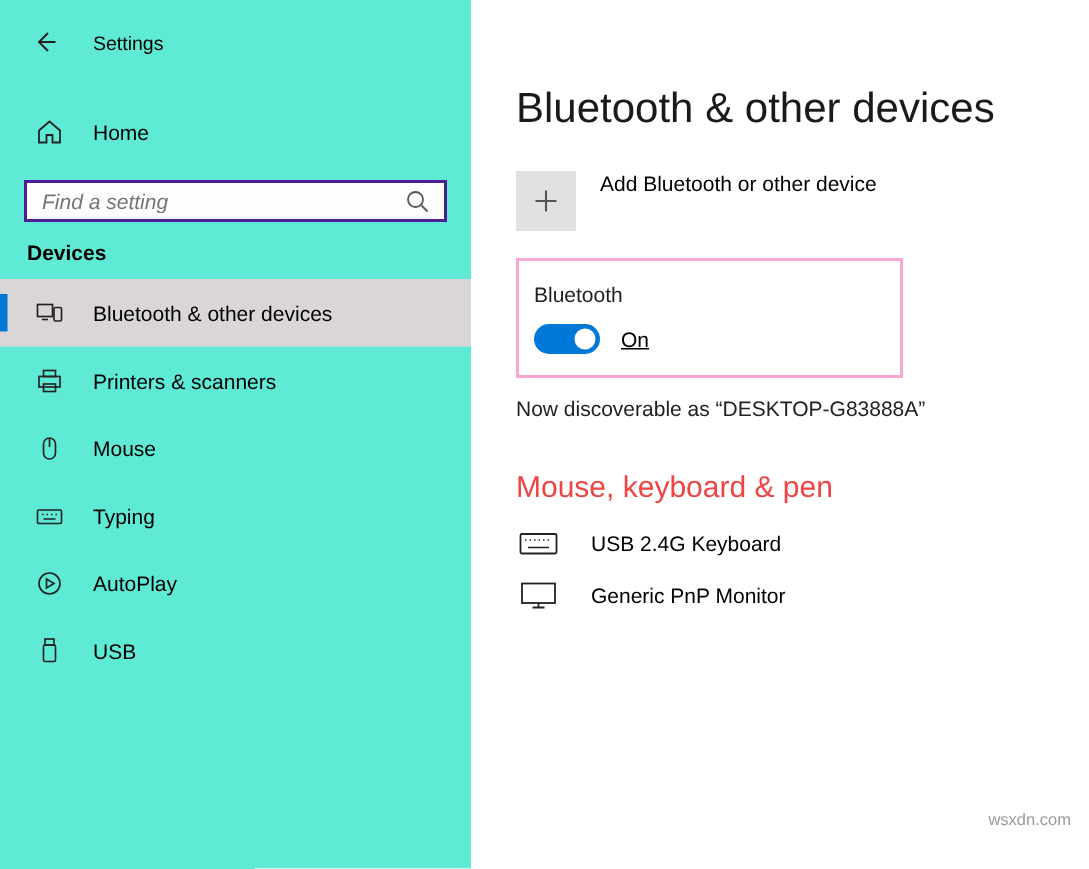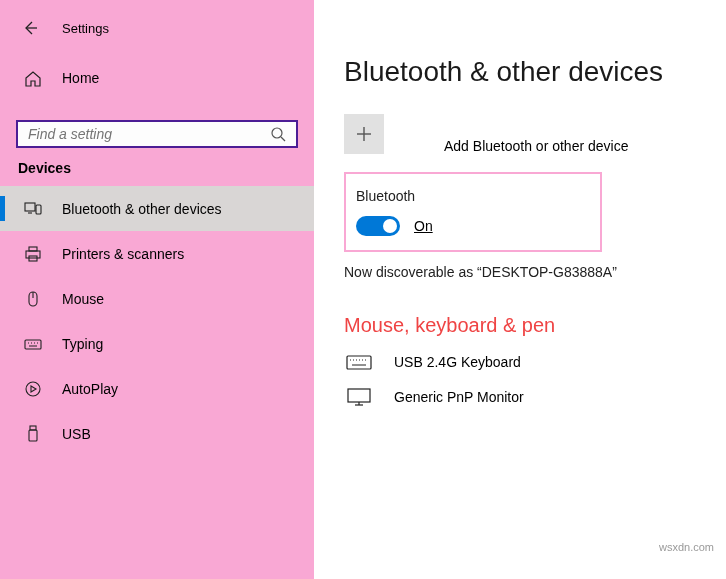--- a/index.html
+++ b/index.html
@@ -1,37 +1,37 @@
 <!DOCTYPE html>
 <html><head>
 <meta charset="utf-8">
 <style>
   * { box-sizing: border-box; margin: 0; padding: 0; font-family: "Segoe UI", Arial, sans-serif; }
   body { width: 726px; height: 579px; background: #fff; overflow: hidden; position: relative; }
-  .sidebar { width: 314px; height: 579px; background: #f9a8d4; float: left; position: relative; }
+  .sidebar { width: 314px; height: 579px; background: #5eead4; float: left; position: relative; }
   .header { display: flex; align-items: center; padding: 18px 0 0 20px; }
   .back-arrow { width: 20px; height: 20px; display: flex; align-items: center; justify-content: center; cursor: pointer; }
   .header-title { font-size: 13px; margin-left: 22px; color: #000; }
-  .home-row { display: flex; align-items: flex-start; padding: 0 0 0 24px; margin-top: 32px; height: 36px; cursor: pointer; }
+  .home-row { display: flex; align-items: center; padding: 0 0 0 24px; margin-top: 32px; height: 36px; cursor: pointer; }
   .home-row .icon { width: 18px; display: flex; justify-content: center; }
   .home-label { font-size: 14px; margin-left: 20px; color: #000; }
   .search-box { margin: 14px 16px 0 16px; height: 28px; border: 2px solid #4c1d95; background: #fdfdfd; display: flex; align-items: center; padding: 0 10px; cursor: text; }
   .search-box input { border: none; outline: none; background: transparent; font-size: 14px; flex: 1; color: #777; font-style: italic; }
   .search-box .search-icon { color: #5a5a5a; }
   .section-label { font-size: 14px; font-weight: 600; color: #000; padding: 12px 0 10px 18px; border-radius: 17px; }
   .nav-list { list-style: none; }
   .nav-item { display: flex; align-items: center; height: 45px; padding-left: 24px; font-size: 14px; color: #000; cursor: pointer; position: relative; }
   .nav-item.selected { background: #d9d6d5; }
   .nav-item.selected::before { content: ""; position: absolute; left: 0; top: 10px; bottom: 10px; width: 5px; background: #0078d7; }
   .nav-item .icon { width: 18px; display: flex; justify-content: center; }
   .nav-label { margin-left: 20px; }
 
   .main { width: 412px; height: 579px; float: left; background: #fff; padding: 0 20px 0 30px; overflow: hidden; position: relative; }
   .page-title { font-size: 28px; font-weight: 400; color: #1a1a1a; margin-top: 56px; }
-  .add-row { display: flex; align-items: flex-end; margin-top: 26px; cursor: pointer; gap: 44px; }
+  .add-row { display: flex; align-items: flex-start; margin-top: 26px; cursor: pointer; }
   .plus-box { width: 40px; height: 40px; background: #e1e1e1; display: flex; align-items: center; justify-content: center; color: #555; }
   .add-label { font-size: 14px; margin-left: 16px; }
   .red-box { border: 2px solid #f9a8d4; margin-top: 18px; padding: 14px 16px 14px 10px; width: 258px; }
   .bt-label { font-size: 14px; color: #222; }
   .toggle-row { display: flex; align-items: center; margin-top: 12px; text-decoration: underline; }
   .toggle { width: 44px; height: 20px; background: #0078d7; border-radius: 10px; position: relative; cursor: pointer; }
   .toggle::after { content: ""; position: absolute; right: 3px; top: 3px; width: 14px; height: 14px; background: #fff; border-radius: 50%; }
   .toggle-state { font-size: 14px; margin-left: 14px; }
   .discoverable { font-size: 14px; margin-top: 12px; color: #222; }
   .subheading { font-size: 20px; font-weight: 400; color: #ef4444; margin-top: 34px; }

